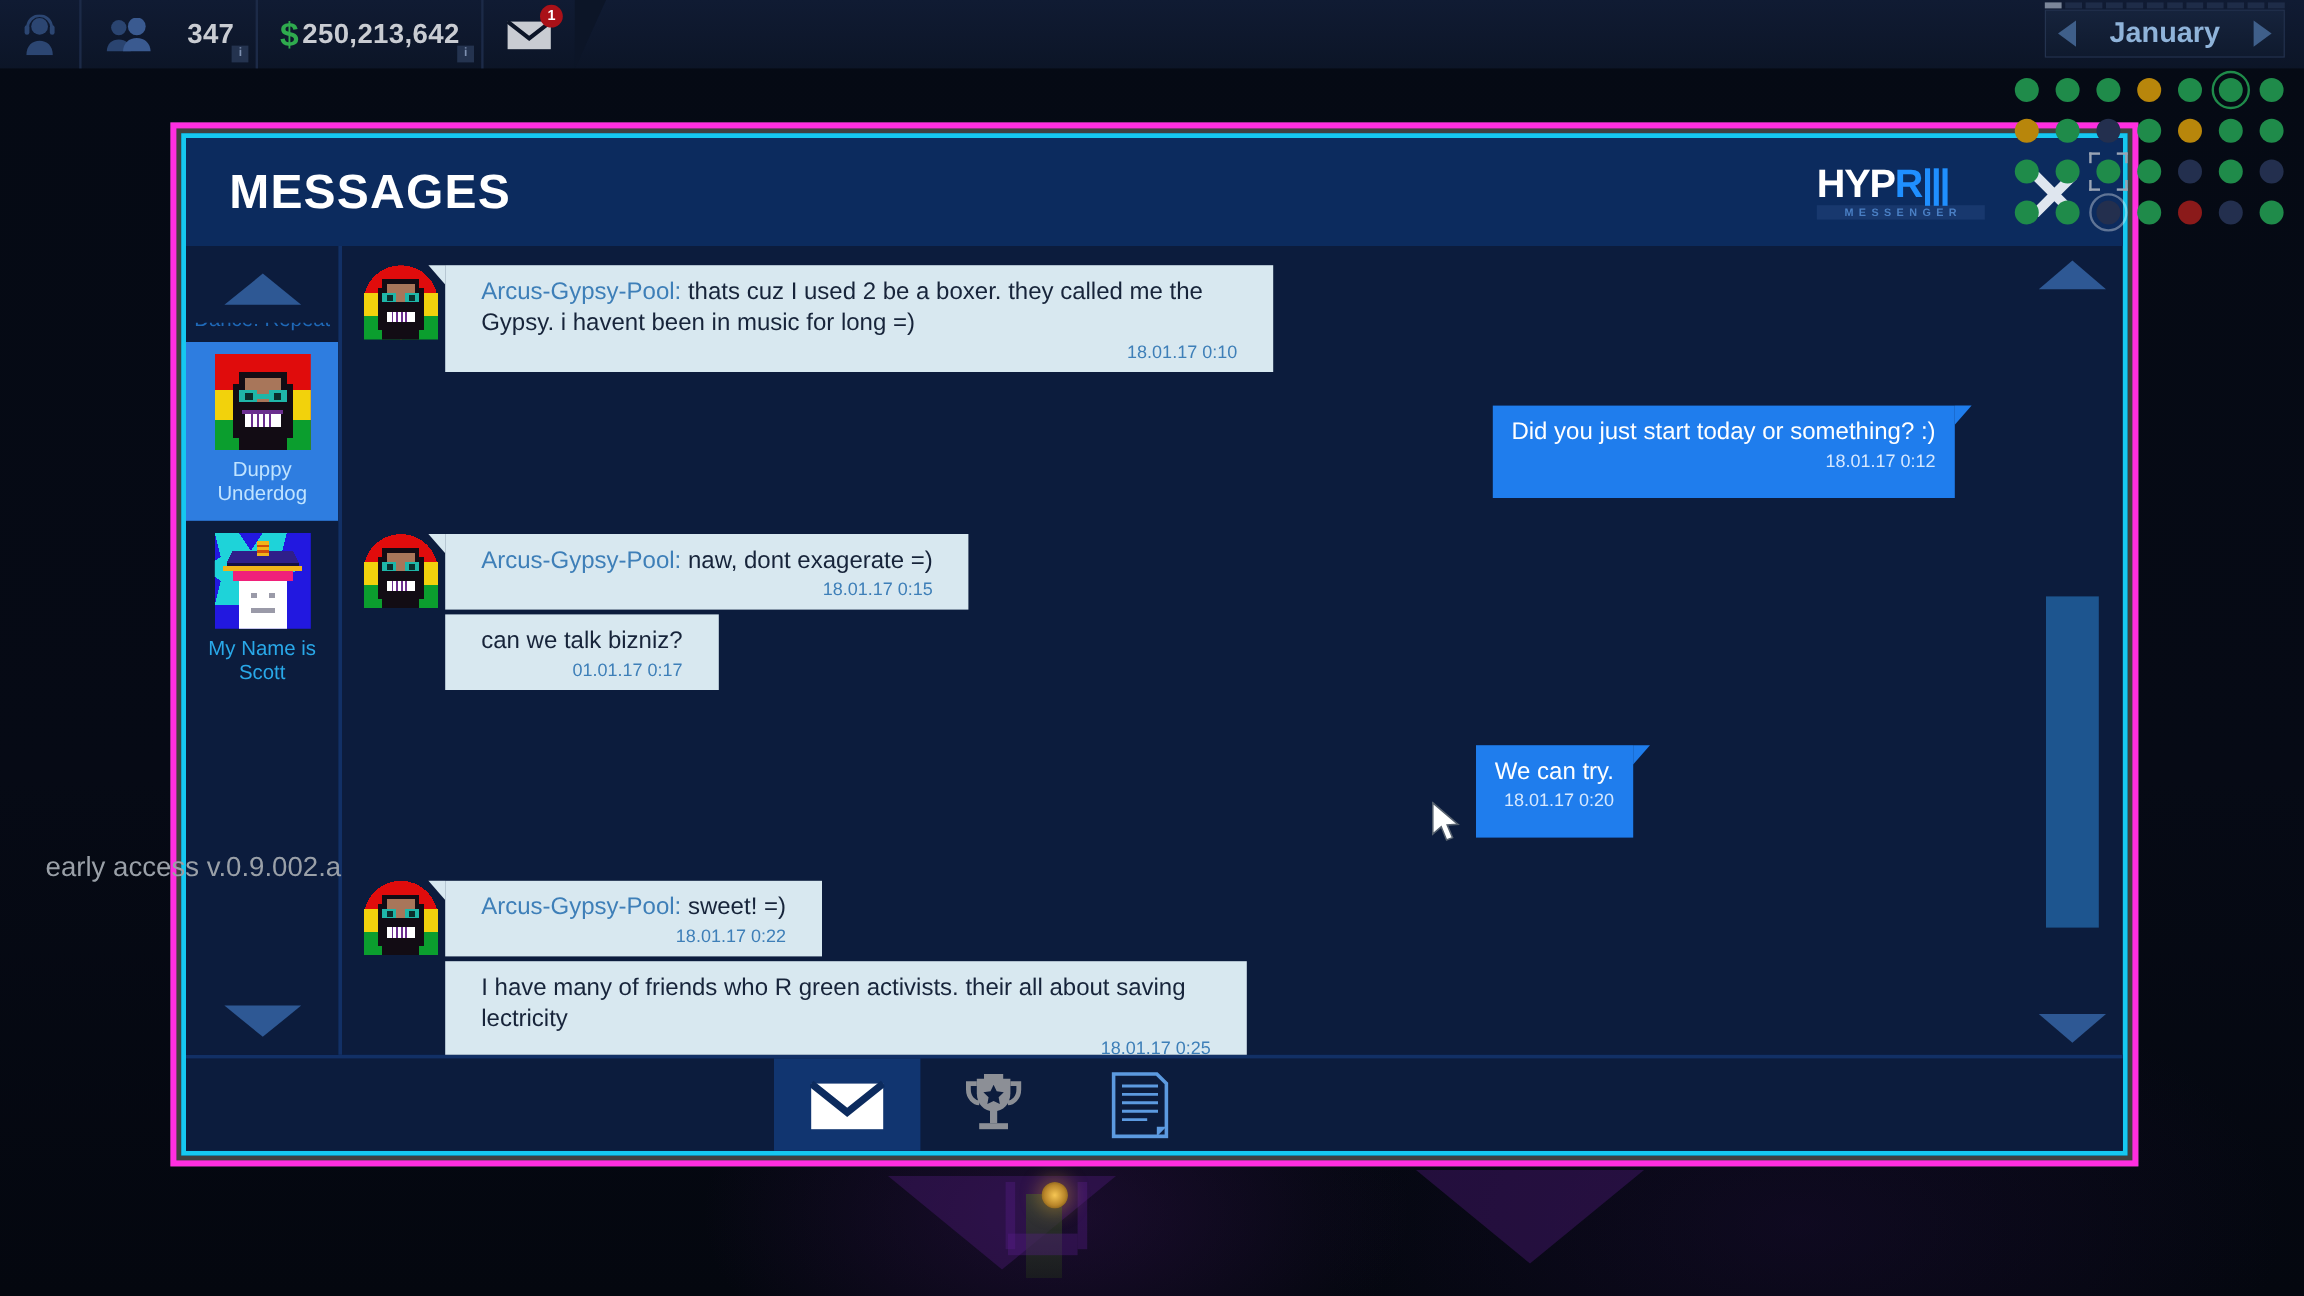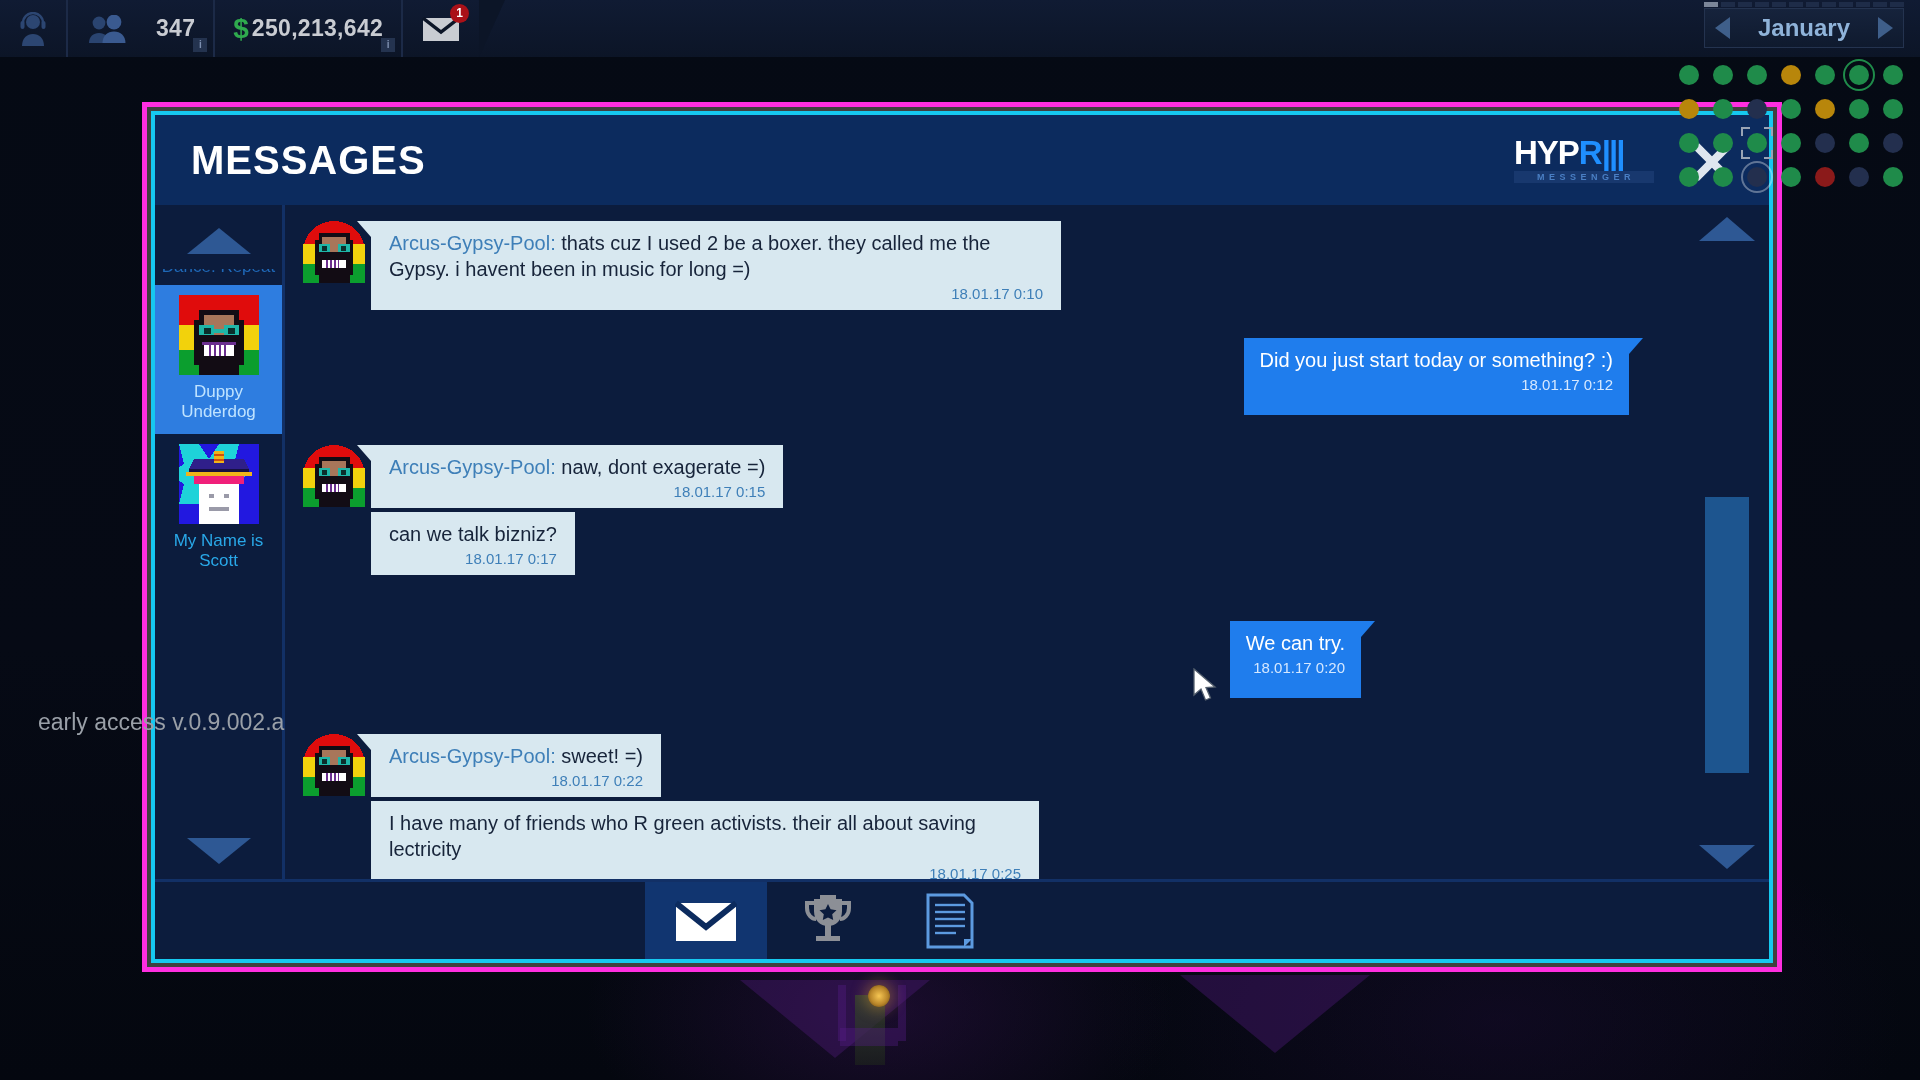--- a/index.html
+++ b/index.html
@@ -223,21 +223,21 @@
     overflow: hidden; min-width: 0;
   }
   .row { display: flex; align-items: flex-start; margin-bottom: 17px; }
   .row.out { justify-content: flex-end; }
   .msg-avatar {
     width: 62px; height: 62px; flex: 0 0 62px; margin-right: 6px;
     position: relative;
   }
   .bubble {
     position: relative; background: #d8e8f0; color: #17243a;
-    padding: 9px 18px 7px; font-size: 20px; line-height: 26px;
+    padding: 9px 30px 7px; font-size: 20px; line-height: 26px;
     max-width: 700px; min-width: 150px;
   }
   .bubble.wide { max-width: 700px; }
   .bubble:before {
     content:""; position: absolute; left: -14px; top: 0;
     width: 0; height: 0;
     border-top: 16px solid #d8e8f0; border-left: 14px solid transparent;
   }
   .bubble.noavatar { margin-left: 20px; }
   .bubble.noavatar:before { display: none; }
@@ -609,21 +609,21 @@
               </div>
               <div class="bubble">
                 <span class="sender">Arcus-Gypsy-Pool:</span><span> naw, dont exagerate =)</span>
                 <span class="stamp">18.01.17 0:15</span>
               </div>
             </div>
 
             <div class="row" style="margin-left:48px;">
               <div class="bubble noavatar">
                 <span>can we talk bizniz?</span>
-                <span class="stamp">18.01.17 0:17</span>
+                <span class="stamp">01.01.17 0:17</span>
               </div>
             </div>
 
             <div class="row out" style="margin-top:46px; margin-right:294px;">
               <div class="bubble out" style="min-width:0">
                 <span>We can try.</span>
                 <span class="stamp">18.01.17 0:20</span>
               </div>
             </div>
 

